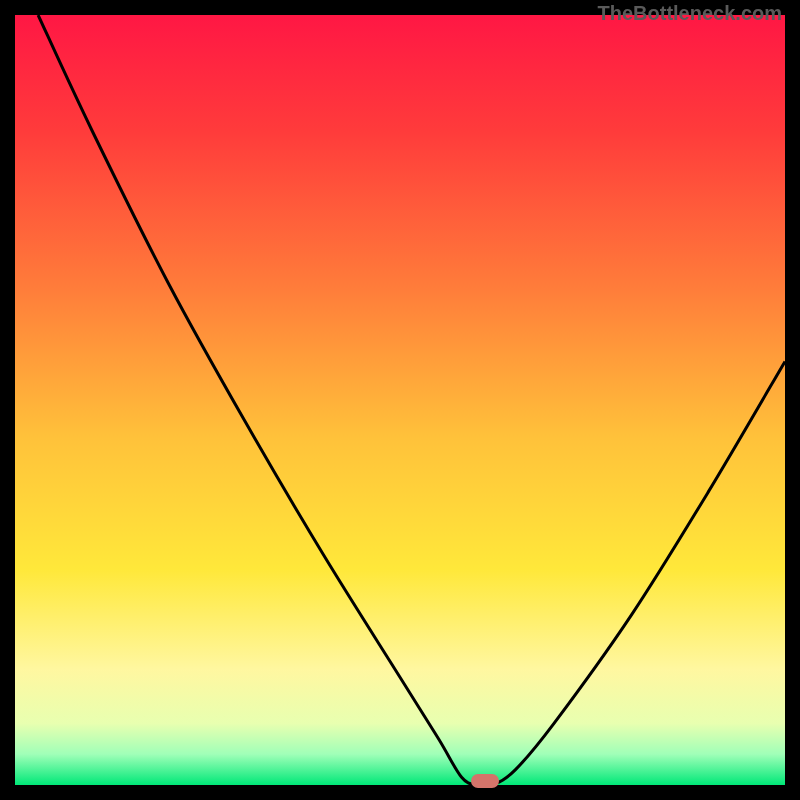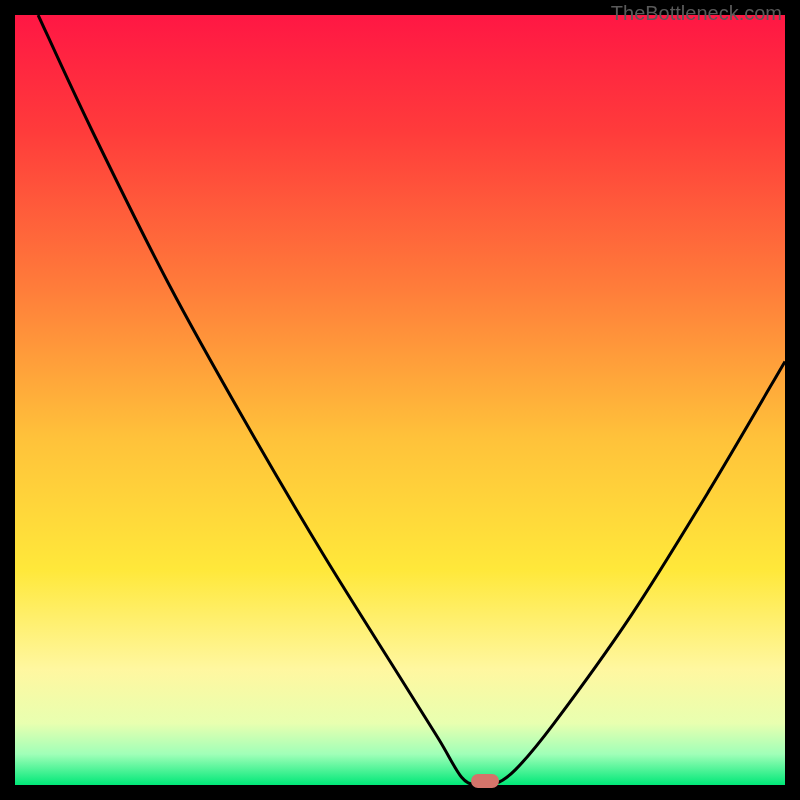--- a/index.html
+++ b/index.html
@@ -25,21 +25,21 @@
     top: 0;
     width: 770px;
     height: 770px;
   }
   .watermark {
     position: absolute;
     top: 2px;
     right: 18px;
     color: #5a5a5a;
     font-size: 20px;
-    font-weight: normal;
+    font-weight: bold;
     z-index: 10;
   }
   .curve-svg {
     position: absolute;
     left: 0;
     top: 0;
     width: 770px;
     height: 770px;
     z-index: 5;
   }

